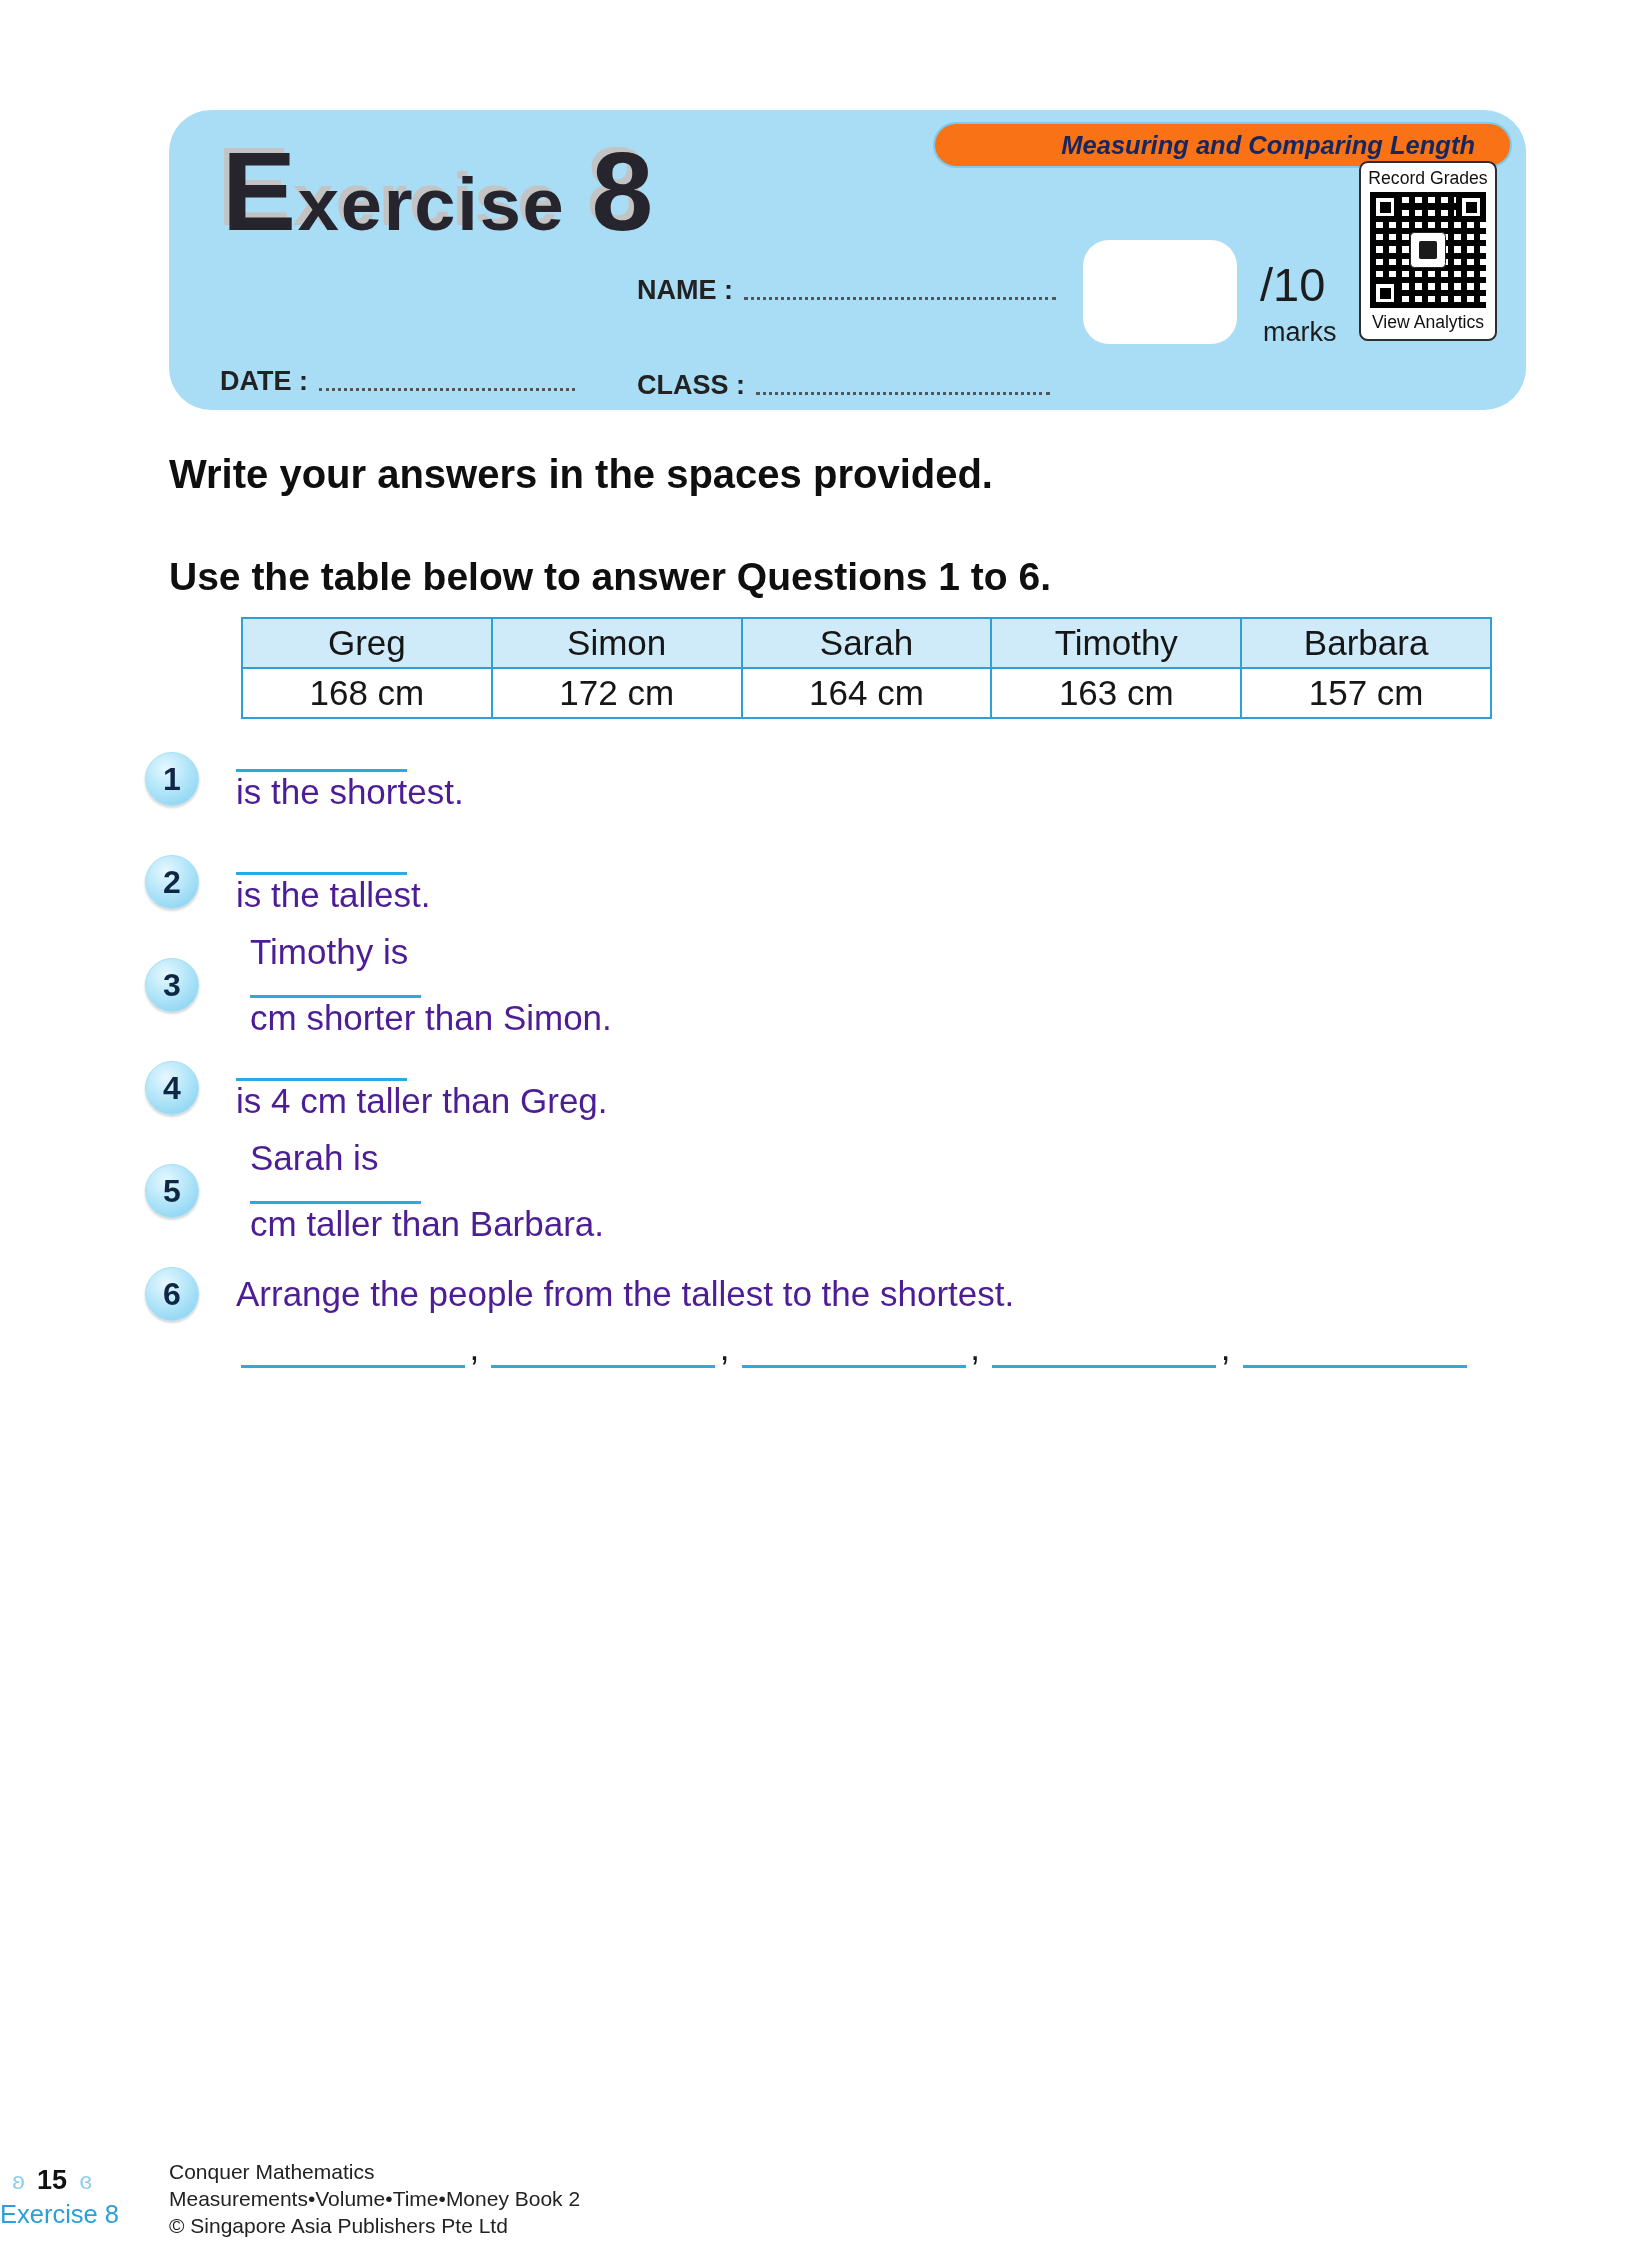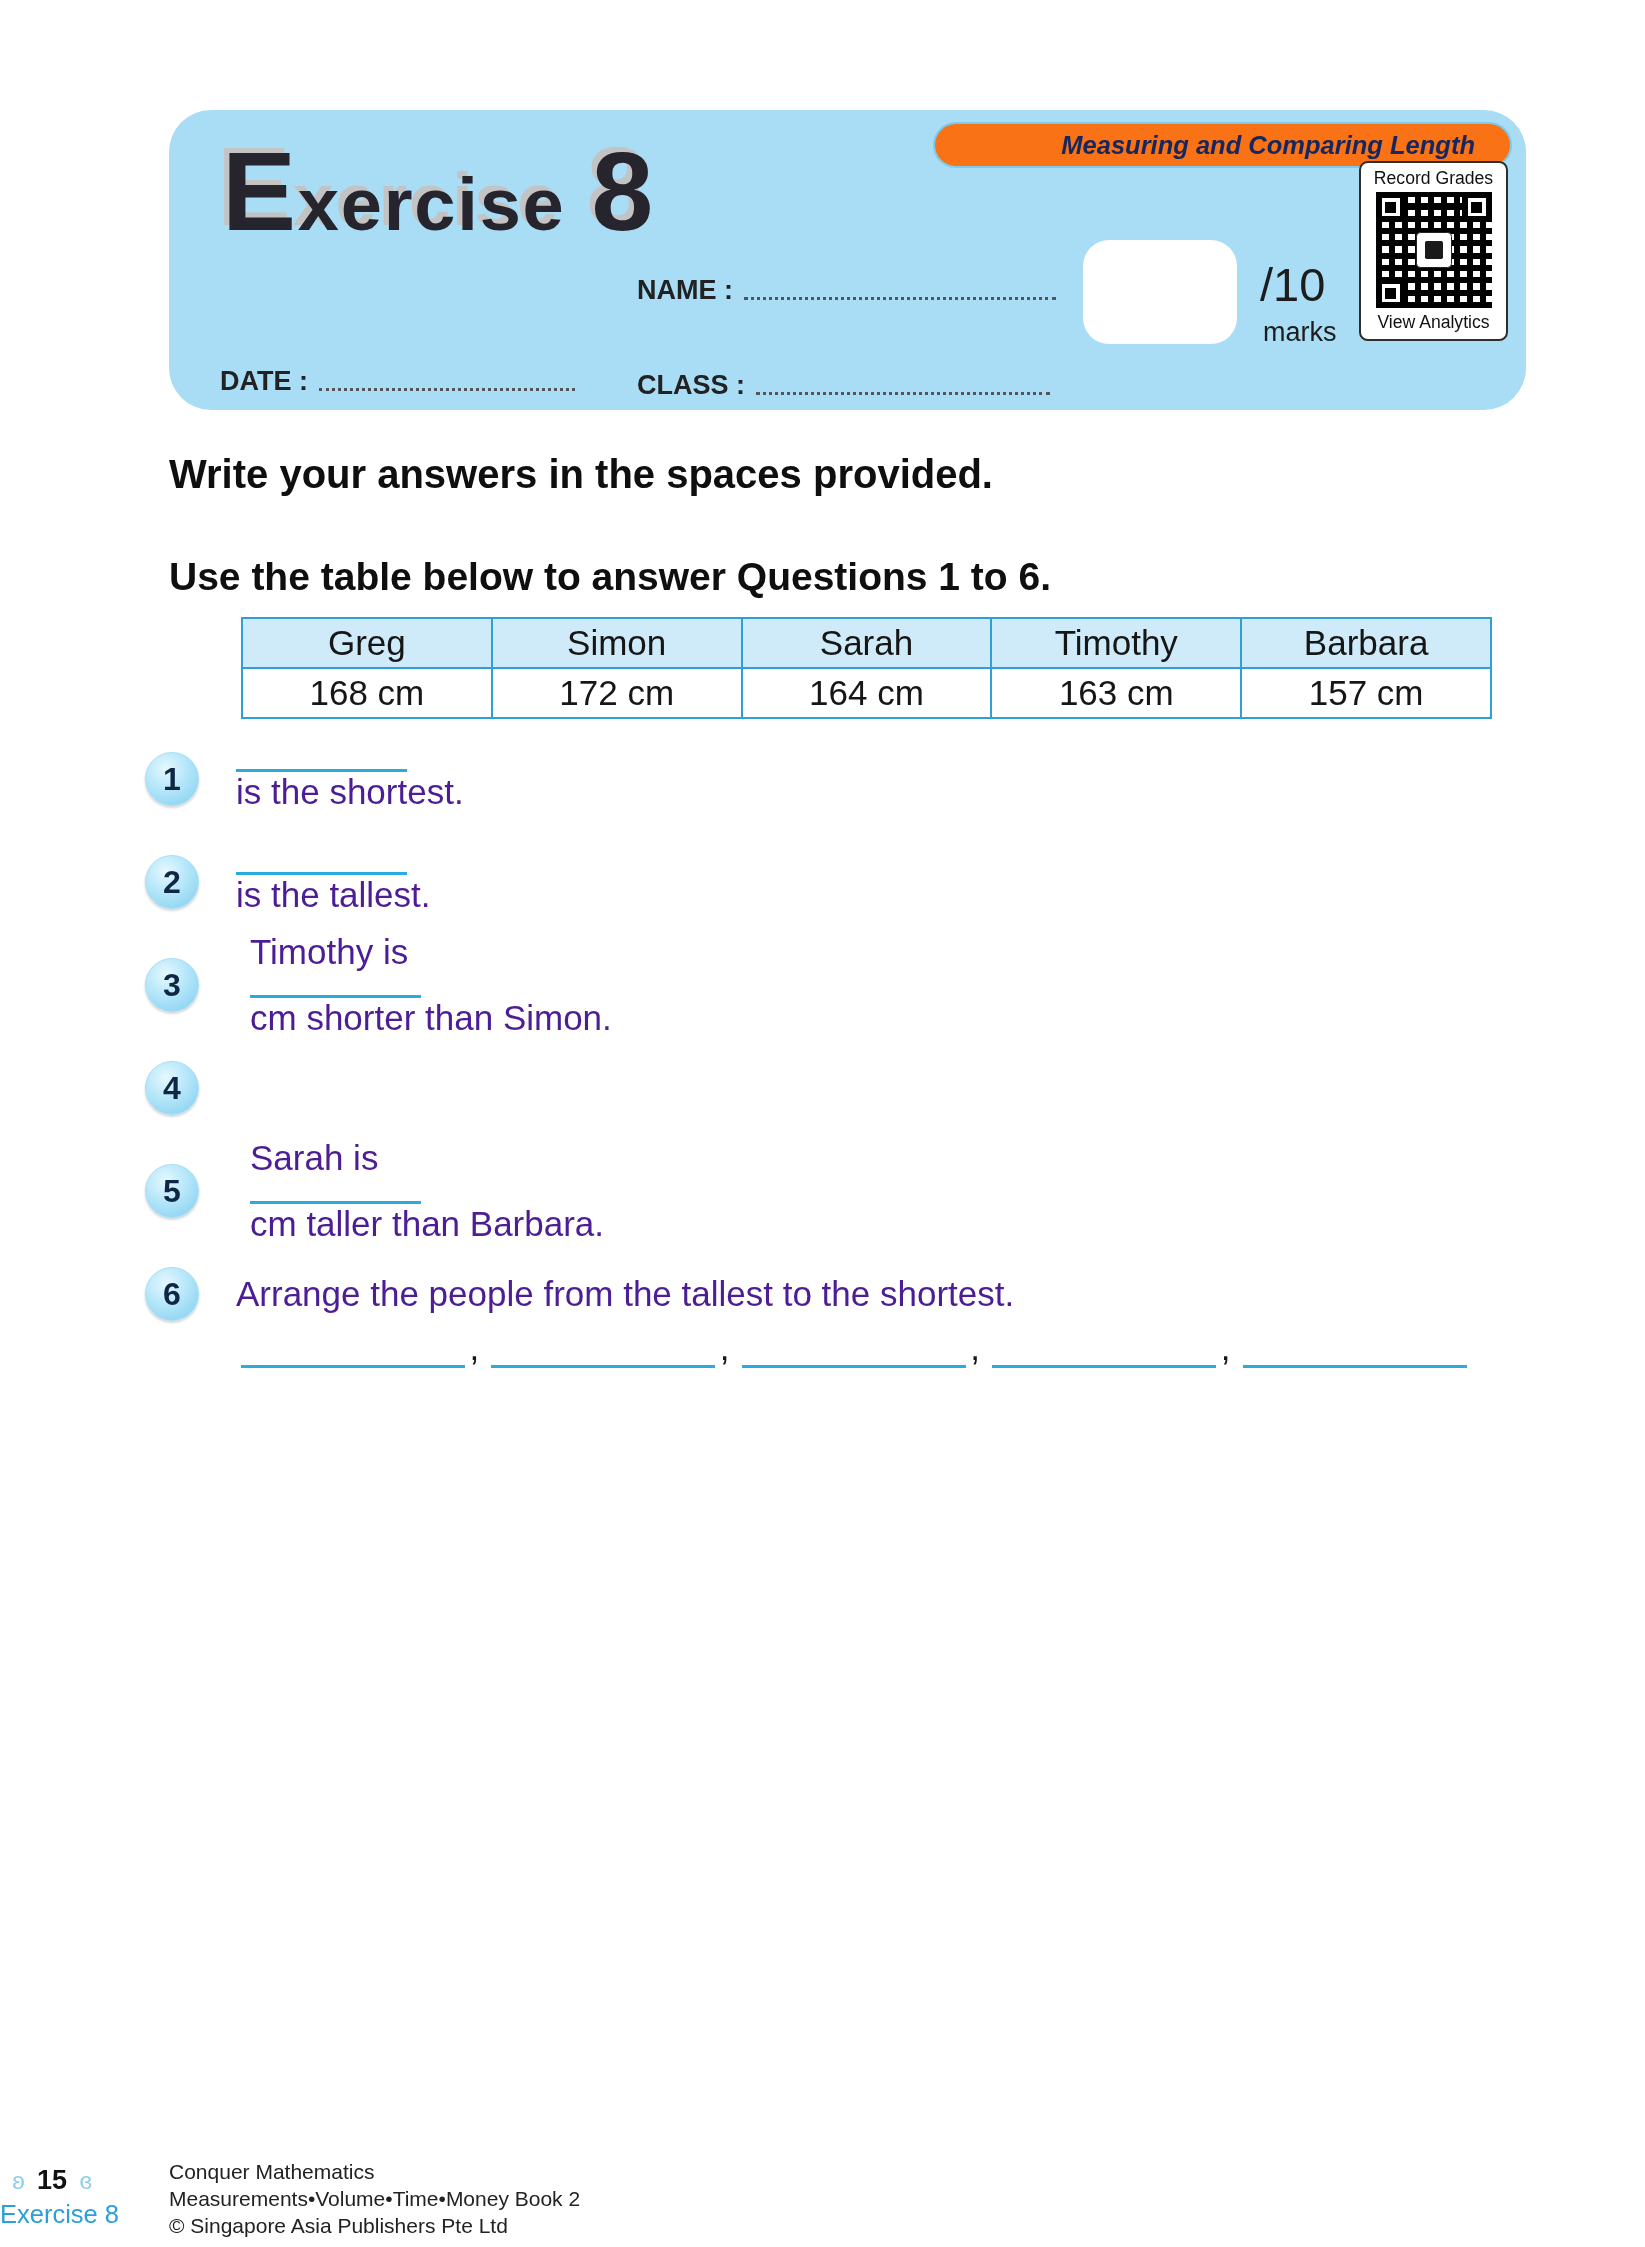--- a/index.html
+++ b/index.html
@@ -39,21 +39,21 @@
   .class-line{ width:294px; }
 
   .score-box {
     position:absolute; left:914px; top:130px; width:154px; height:104px;
     background:#ffffff; border-radius:26px;
   }
   .score-denom { position:absolute; left:1091px; top:147px; font-size:47px; color:#1d1d1d; }
   .marks-label { position:absolute; left:1094px; top:207px; font-size:27px; color:#1d1d1d; }
 
   .qr-panel {
-    position:absolute; left:1190px; top:51px; width:149px;
+    position:absolute; left:1190px; top:51px; width:138px;
     background:#ffffff; border:2.6px solid #2e2e2e; border-radius:8.8px;
     text-align:center; padding:3.5px 1.8px 5.3px;
   }
   .qr-label { font-size:17.6px; color:#111; line-height:23px; white-space:nowrap; }
   .qr-grid {
     position:relative; width:116px; height:116px; margin:2.6px auto;
     background:
       repeating-linear-gradient(0deg, #000 0 6.1px, transparent 6.1px 12.3px),
       repeating-linear-gradient(90deg, #000 0 6.1px, #fff 6.1px 13px);
   }
@@ -186,20 +186,24 @@
       <div class="qnum">3</div>
       <div class="qbody">
         <span>Timothy is</span>
         <span class="blank"></span>
         <span>cm shorter than Simon.</span>
       </div>
     </div>
 
     <div class="question">
       <div class="qnum">4</div>
+      <div class="qbody">
+        <span class="blank first"></span>
+        <span>is 4 cm taller than Greg.</span>
+      </div>
     </div>
 
     <div class="question">
       <div class="qnum">5</div>
       <div class="qbody">
         <span>Sarah is</span>
         <span class="blank"></span>
         <span>cm taller than Barbara.</span>
       </div>
     </div>

